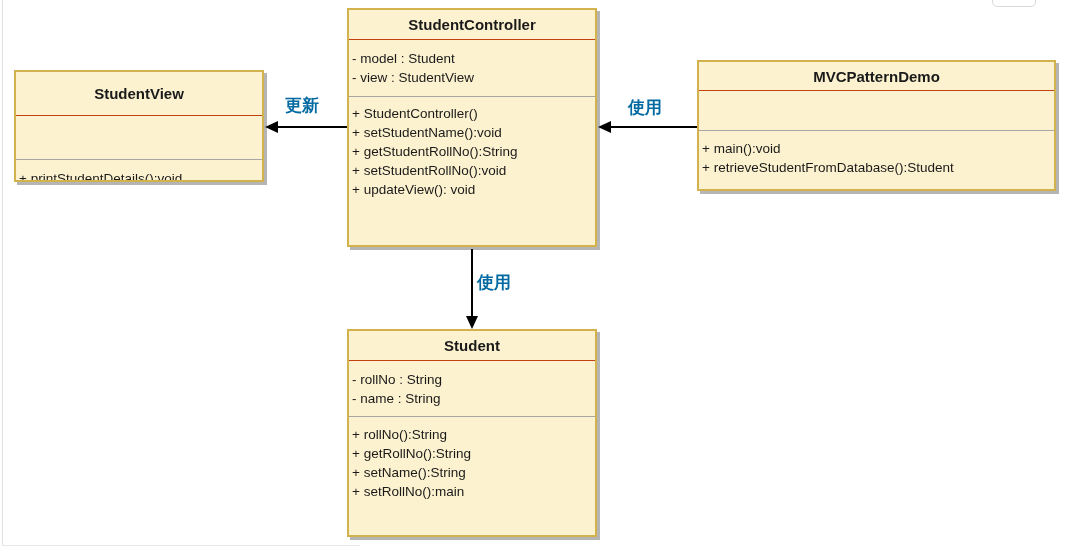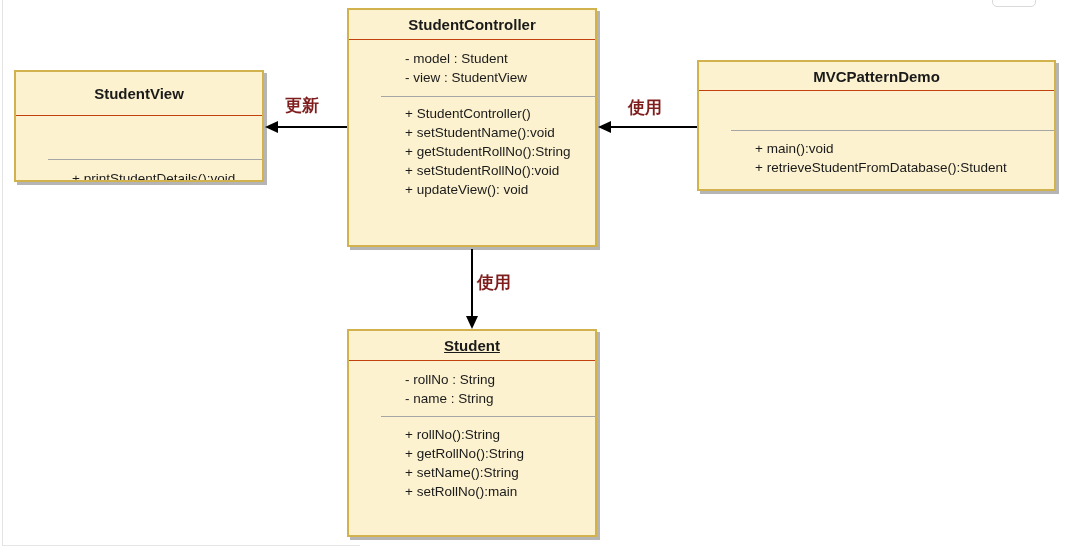--- a/index.html
+++ b/index.html
@@ -45,24 +45,23 @@
     border-bottom: 1px solid #c2410c;
     flex: 0 0 auto;
     display: flex;
     align-items: center;
     justify-content: center;
   }
   .uml-compartment {
     flex: 0 0 auto;
     font-size: 13.5px;
     line-height: 19px;
-    padding: 7px 6px 0 24px;
+    padding: 7px 6px 0 3px;
     border-bottom: 1px solid #a6a6a6;
     overflow: hidden;
-    margin-left: 32px;
   }
   .uml-compartment.last { border-bottom: none; flex: 1 1 auto; }
   .uml-member { white-space: nowrap; }
 
   
   #cls-student-view      { left: 14px;  top: 70px;  width: 250px; height: 112px; }
   #cls-student-view .uml-title { height: 44px; }
   #cls-student-view .attrs     { height: 44px; }
   #cls-student-view .methods   { padding-top: 9px; }
 
@@ -70,42 +69,42 @@
   #cls-student-controller .uml-title { height: 30px; }
   #cls-student-controller .attrs     { height: 57px; padding-top: 9px; }
   #cls-student-controller .methods   { padding-top: 7px; }
 
   #cls-mvc-demo          { left: 697px; top: 60px;  width: 359px; height: 131px; }
   #cls-mvc-demo .uml-title { height: 29px; }
   #cls-mvc-demo .attrs     { height: 40px; }
   #cls-mvc-demo .methods   { padding-top: 8px; }
 
   #cls-student           { left: 347px; top: 329px; width: 250px; height: 208px; }
-  #cls-student .uml-title { height: 30px; text-decoration: underline; }
+  #cls-student .uml-title { height: 30px; }
   #cls-student .attrs     { height: 56px; padding-top: 9px; }
   #cls-student .methods   { padding-top: 8px; }
 
   
   .edge-line { position: absolute; background: #000000; }
   .arrowhead { position: absolute; width: 0; height: 0; }
   .arrowhead.left {
     border-top: 6px solid transparent;
     border-bottom: 6px solid transparent;
     border-right: 13px solid #000000;
   }
   .arrowhead.down {
     border-left: 6px solid transparent;
     border-right: 6px solid transparent;
     border-top: 13px solid #000000;
   }
   .edge-label {
     position: absolute;
     font-weight: bold;
     font-size: 17px;
-    color: #7f1d1d;
+    color: #0369a1;
     white-space: nowrap;
   }
 </style>
 </head>
 <body>
 
 <div class="canvas">
 
   <div class="page-border-left"></div>
   <div class="page-border-bottom"></div>

